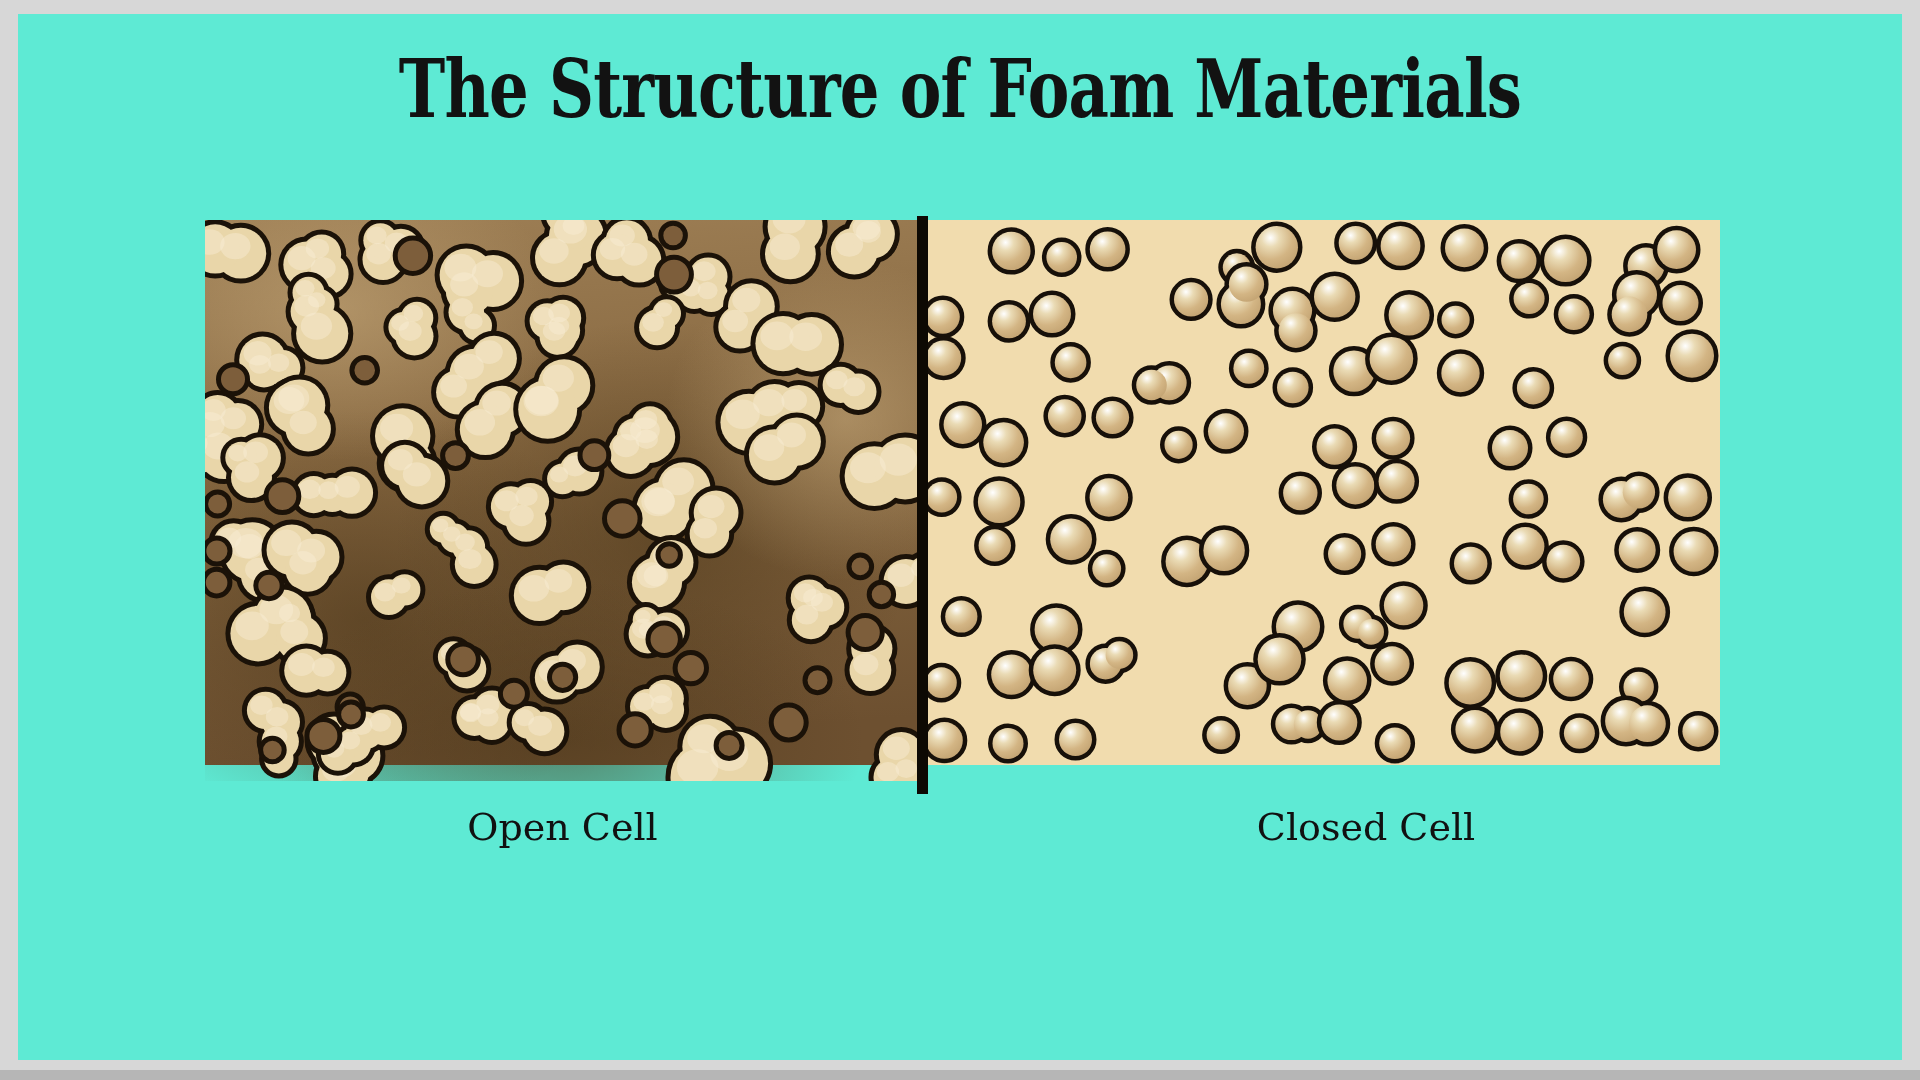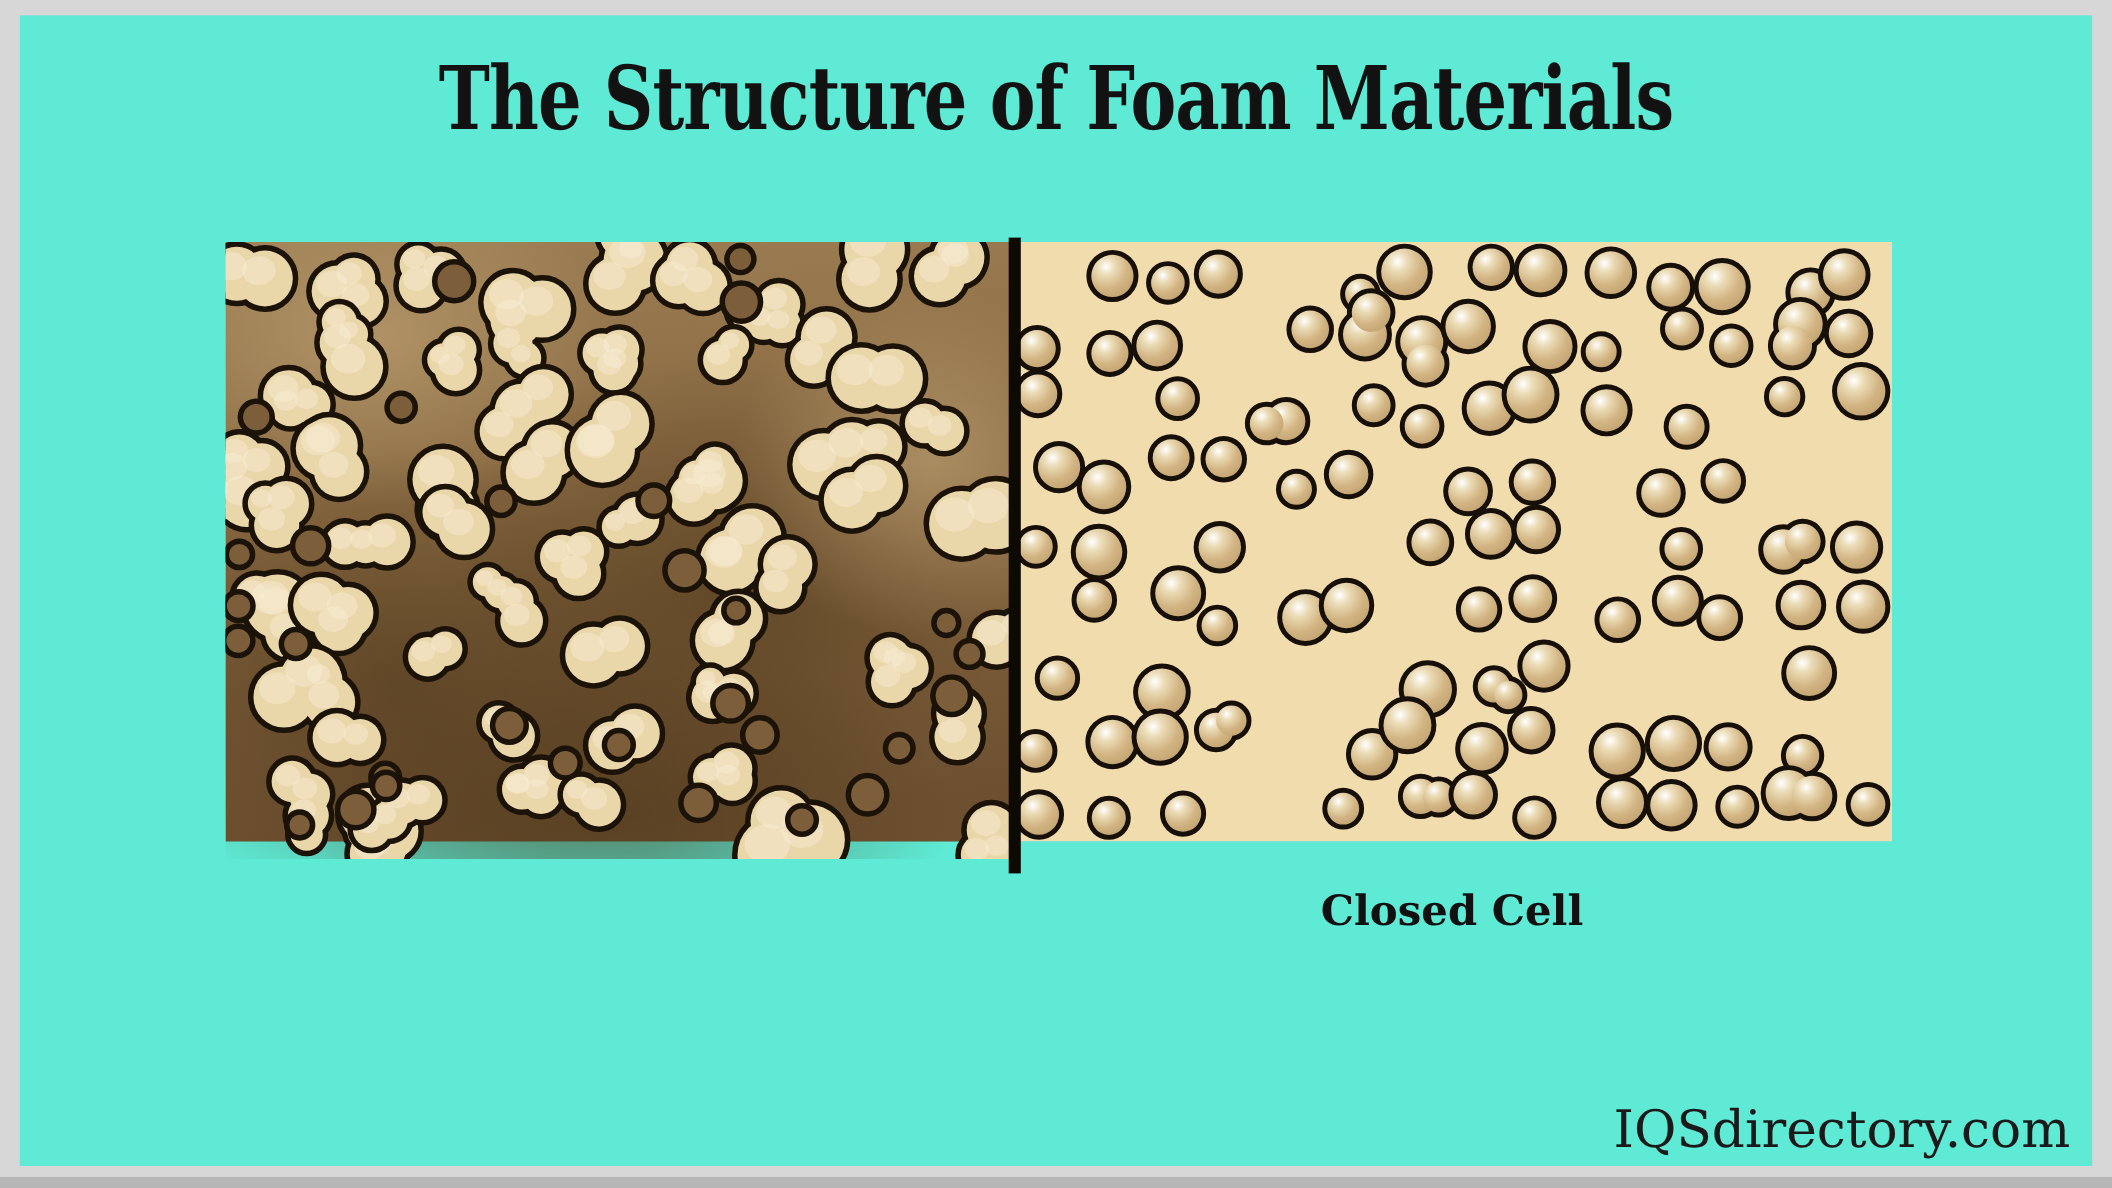--- a/index.html
+++ b/index.html
@@ -33,21 +33,21 @@
   .divider {
     position: absolute; left: 899px; top: 202px;
     width: 11px; height: 578px;
     background: #0d0903;
   }
   .cell-label {
     position: absolute; top: 791px; margin: 0;
     text-align: center; font-size: 38px; color: #111111;
   }
   .label-open   { left: 187px; width: 715px; }
-  .label-closed { left: 902px; width: 800px; font-weight: bold; }
+  .label-closed { left: 948px; width: 800px; }
   .watermark {
     position: absolute; top: 986px; right: 20px; margin: 0;
     font-size: 47px; color: #1a1a1a;
   }
 </style>
 </head>
 <body>
 
 <div class="canvas">
   <h1 class="title">The Structure of Foam Materials</h1>
@@ -1143,19 +1143,19 @@
           <circle cx="727.4" cy="503.7" r="18.4" fill="url(#bubG)"></circle>
         </g>
         <g>
           <circle cx="778.2" cy="511.2" r="15.8" fill="none" stroke="#171009" stroke-width="9"></circle>
           <circle cx="778.2" cy="511.2" r="15.8" fill="url(#bubG)"></circle>
         </g>
       </svg></div>
 
   <div class="divider"></div>
 
+  <p class="cell-label label-open">Open Cell</p>
 
   <p class="cell-label label-closed">Closed Cell</p>
 
-  <p class="watermark">IQSdirectory.com</p>
 </div>
 
 <div class="bottom-strip"></div>
 
 </body></html>

